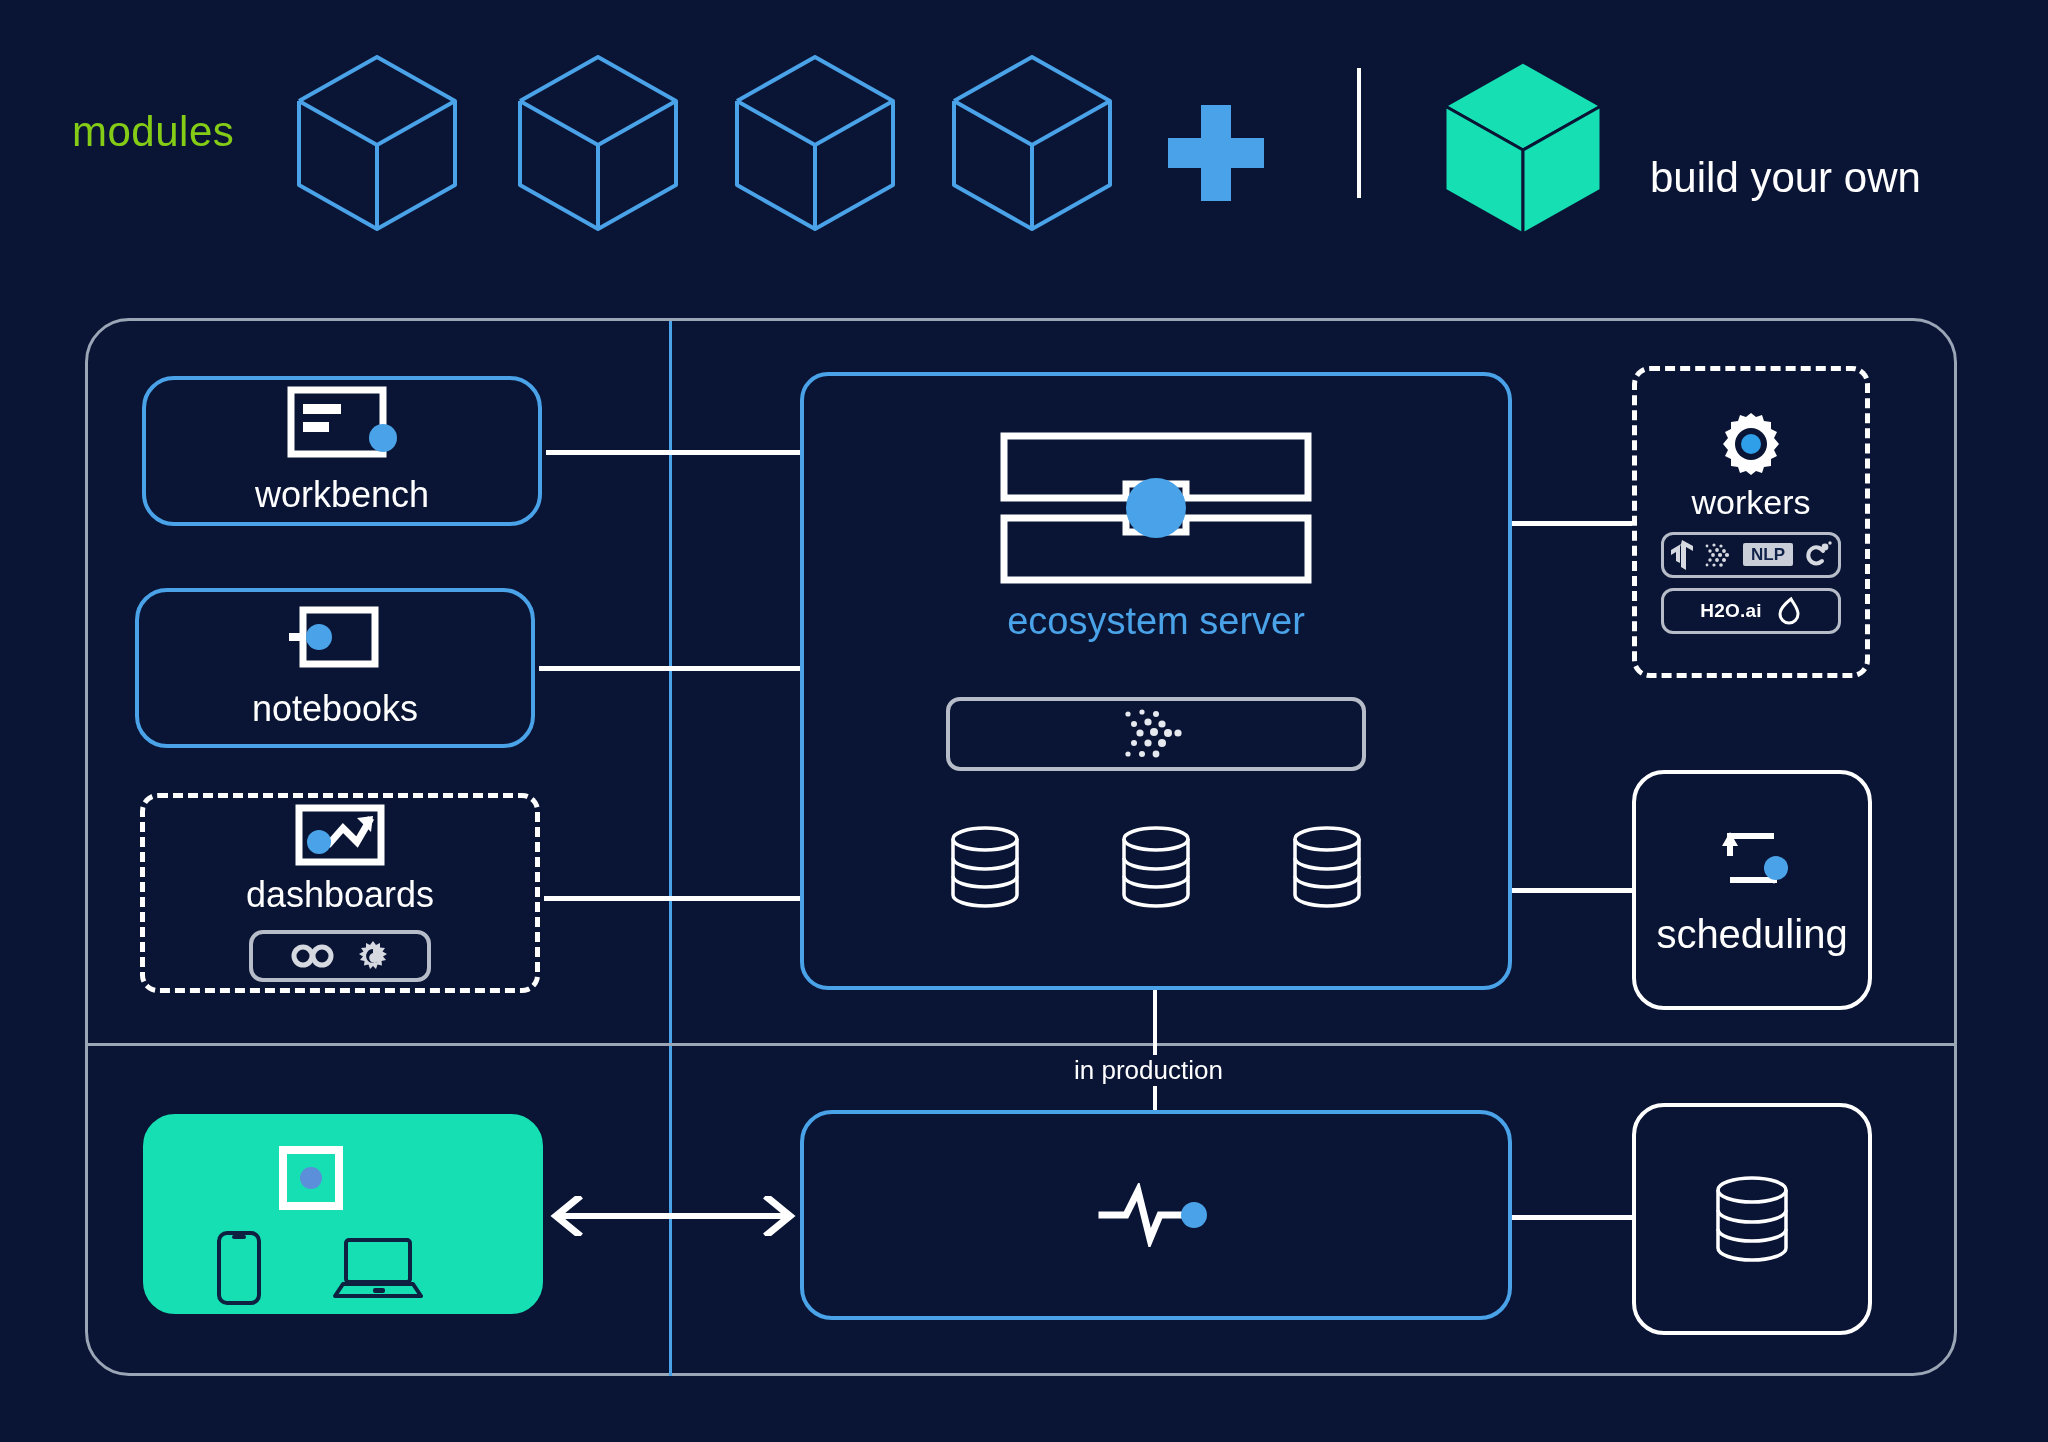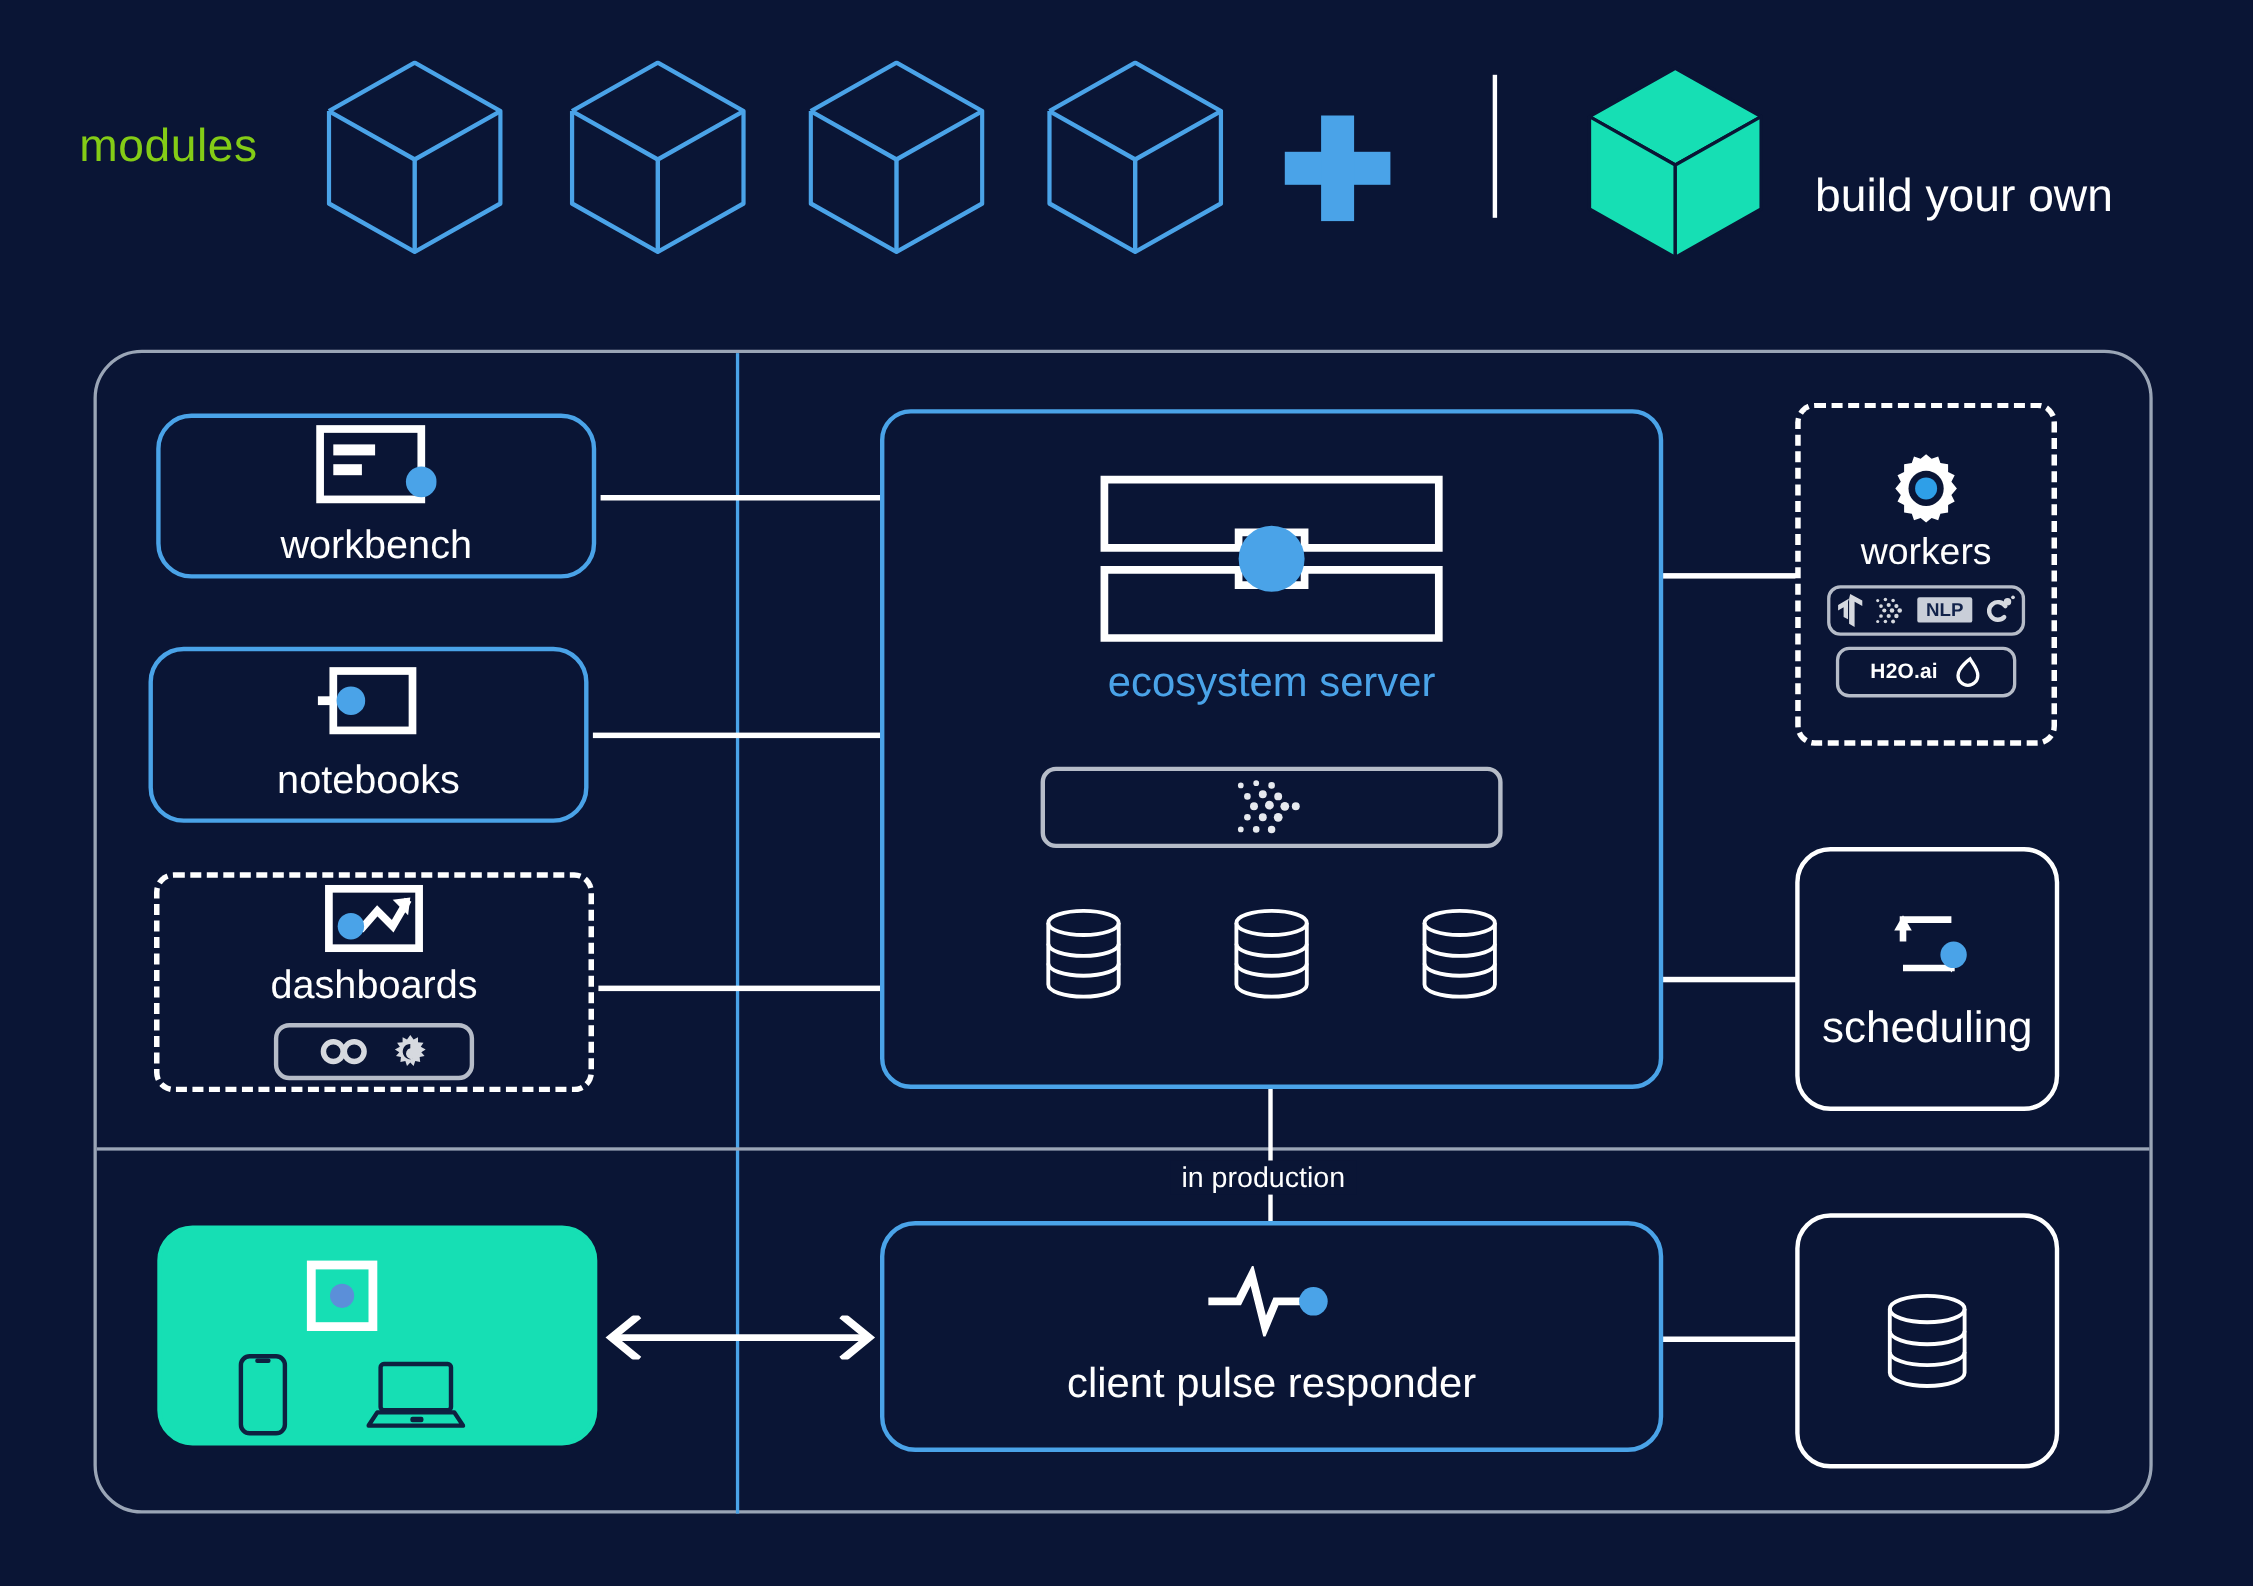--- a/index.html
+++ b/index.html
@@ -169,21 +169,21 @@
   }
 
   
   #workers-chip-row-1, #workers-chip-row-2 {
     border: 3px solid #b6bcc8;
     border-radius: 12px;
     display: flex; align-items: center; justify-content: center;
     gap: 8px;
   }
   #workers-chip-row-1 { width: 180px; height: 46px; margin-top: 10px; }
-  #workers-chip-row-2 { width: 164px; height: 46px; margin-top: 10px; gap: 12px; }
+  #workers-chip-row-2 { width: 180px; height: 46px; margin-top: 10px; gap: 12px; }
   .nlp-chip {
     background: #c9ced8;
     color: #11224a;
     font-size: 17px;
     font-weight: bold;
     padding: 3px 8px;
     border-radius: 2px;
     line-height: 1;
   }
   .h2o-text {
@@ -522,21 +522,20 @@
     </div>
   </div>
 
   <div class="node node-blue" id="node-client">
     <div class="icon-wrap">
       <svg width="120" height="64" viewBox="0 0 120 64">
         <polyline points="6,32 30,32 42,8 54,56 64,32 92,32" fill="none" stroke="#ffffff" stroke-width="7" stroke-linejoin="miter" stroke-linecap="square"></polyline>
         <circle cx="98" cy="32" r="13" fill="#4aa3e8"></circle>
       </svg>
     </div>
-    <div class="node-label" style="margin-top:22px; font-size:38px">client pulse responder</div>
   </div>
 
   <div class="node node-white" id="node-bottomdb">
     <div class="icon-wrap">
       <svg width="82" height="88" viewBox="0 0 82 88">
         <g fill="none" stroke="#ffffff" stroke-width="3.5">
           <ellipse cx="41" cy="15" rx="34" ry="12"></ellipse>
           <path d="M7 15 V73 a34 12 0 0 0 68 0 V15"></path>
           <path d="M7 35 a34 12 0 0 0 68 0"></path>
           <path d="M7 54 a34 12 0 0 0 68 0"></path>

